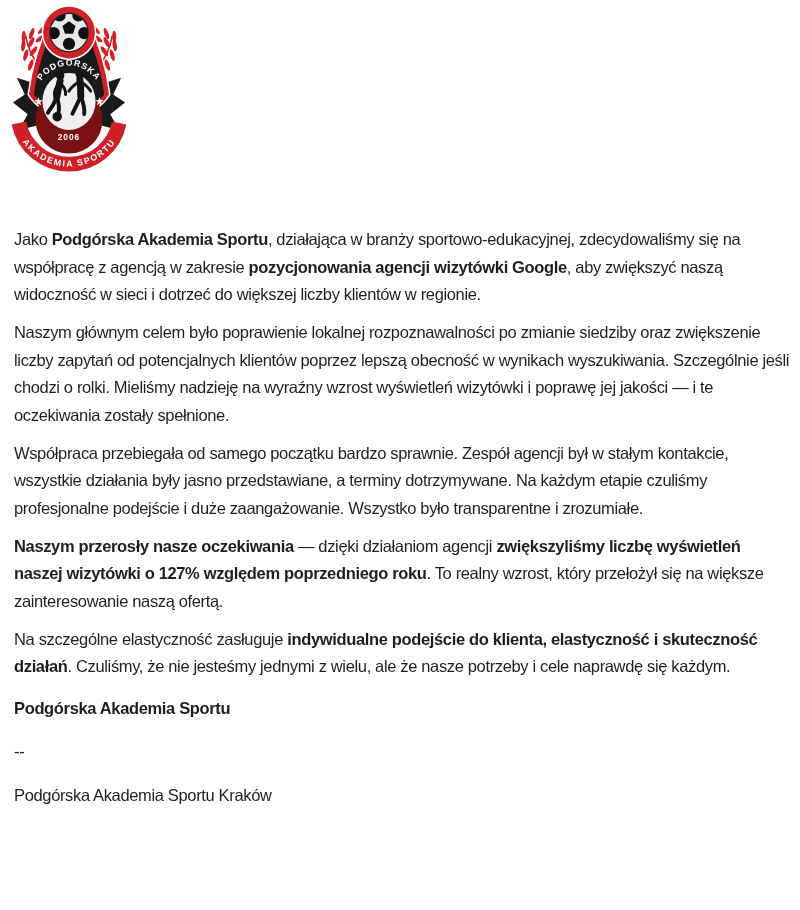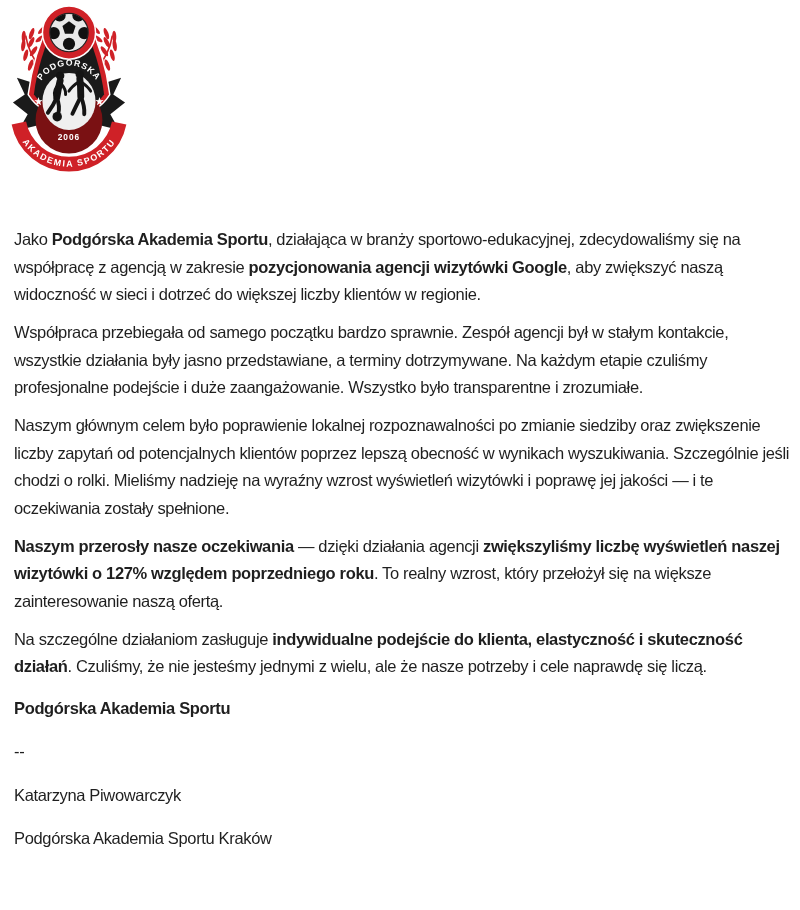--- a/index.html
+++ b/index.html
@@ -141,26 +141,25 @@
         <text font-size="9" letter-spacing="1.6" fill="#ffffff">
           <textPath href="#arcBottom" startOffset="50%" text-anchor="middle">AKADEMIA SPORTU</textPath>
         </text>
       </g>
     </svg>
   </div>
 
   <div class="body-text">
 
     <p class="para"><span>Jako </span><span class="b">Podgórska Akademia Sportu</span><span>, działająca w branży sportowo-edukacyjnej, zdecydowaliśmy się na współpracę z agencją w zakresie </span><span class="b">pozycjonowania agencji wizytówki Google</span><span>, aby zwiększyć naszą widoczność w sieci i dotrzeć do większej liczby klientów w regionie.</span></p>
+      <p class="para"><span>Naszym głównym celem było poprawienie lokalnej rozpoznawalności po zmianie siedziby oraz zwiększenie liczby zapytań od potencjalnych klientów poprzez lepszą obecność w wynikach wyszukiwania. Szczególnie jeśli chodzi o rolki. Mieliśmy nadzieję na wyraźny wzrost wyświetleń wizytówki i poprawę jej jakości — i te oczekiwania zostały spełnione.</span></p>
       <p class="para"><span>Współpraca przebiegała od samego początku bardzo sprawnie. Zespół agencji był w stałym kontakcie, wszystkie działania były jasno przedstawiane, a terminy dotrzymywane. Na każdym etapie czuliśmy profesjonalne podejście i duże zaangażowanie. Wszystko było transparentne i zrozumiałe.</span></p>
-      <p class="para"><span>Naszym głównym celem było poprawienie lokalnej rozpoznawalności po zmianie siedziby oraz zwiększenie liczby zapytań od potencjalnych klientów poprzez lepszą obecność w wynikach wyszukiwania. Szczególnie jeśli chodzi o rolki. Mieliśmy nadzieję na wyraźny wzrost wyświetleń wizytówki i poprawę jej jakości — i te oczekiwania zostały spełnione.</span></p>
-      <p class="para"><span class="b">Naszym przerosły nasze oczekiwania</span><span> — dzięki działania agencji </span><span class="b">zwiększyliśmy liczbę wyświetleń naszej wizytówki o 127% względem poprzedniego roku</span><span>. To realny wzrost, który przełożył się na większe zainteresowanie naszą ofertą.</span></p>
-      <p class="para"><span>Na szczególne działaniom zasługuje </span><span class="b">indywidualne podejście do klienta, elastyczność i skuteczność działań</span><span>. Czuliśmy, że nie jesteśmy jednymi z wielu, ale że nasze potrzeby i cele naprawdę się liczą.</span></p>
+      <p class="para"><span class="b">Naszym przerosły nasze oczekiwania</span><span> — dzięki działaniom agencji </span><span class="b">zwiększyliśmy liczbę wyświetleń naszej wizytówki o 127% względem poprzedniego roku</span><span>. To realny wzrost, który przełożył się na większe zainteresowanie naszą ofertą.</span></p>
+      <p class="para"><span>Na szczególne elastyczność zasługuje </span><span class="b">indywidualne podejście do klienta, elastyczność i skuteczność działań</span><span>. Czuliśmy, że nie jesteśmy jednymi z wielu, ale że nasze potrzeby i cele naprawdę się każdym.</span></p>
       <div class="signature">
 
     <p><span class="b">Podgórska Akademia Sportu</span></p>
         <p><span>--</span></p>
-        <p><span>Katarzyna Piwowarczyk</span></p>
         <p><span>Podgórska Akademia Sportu Kraków</span></p>
       </div>
   </div>
 
 </div>
 
 </body></html>

